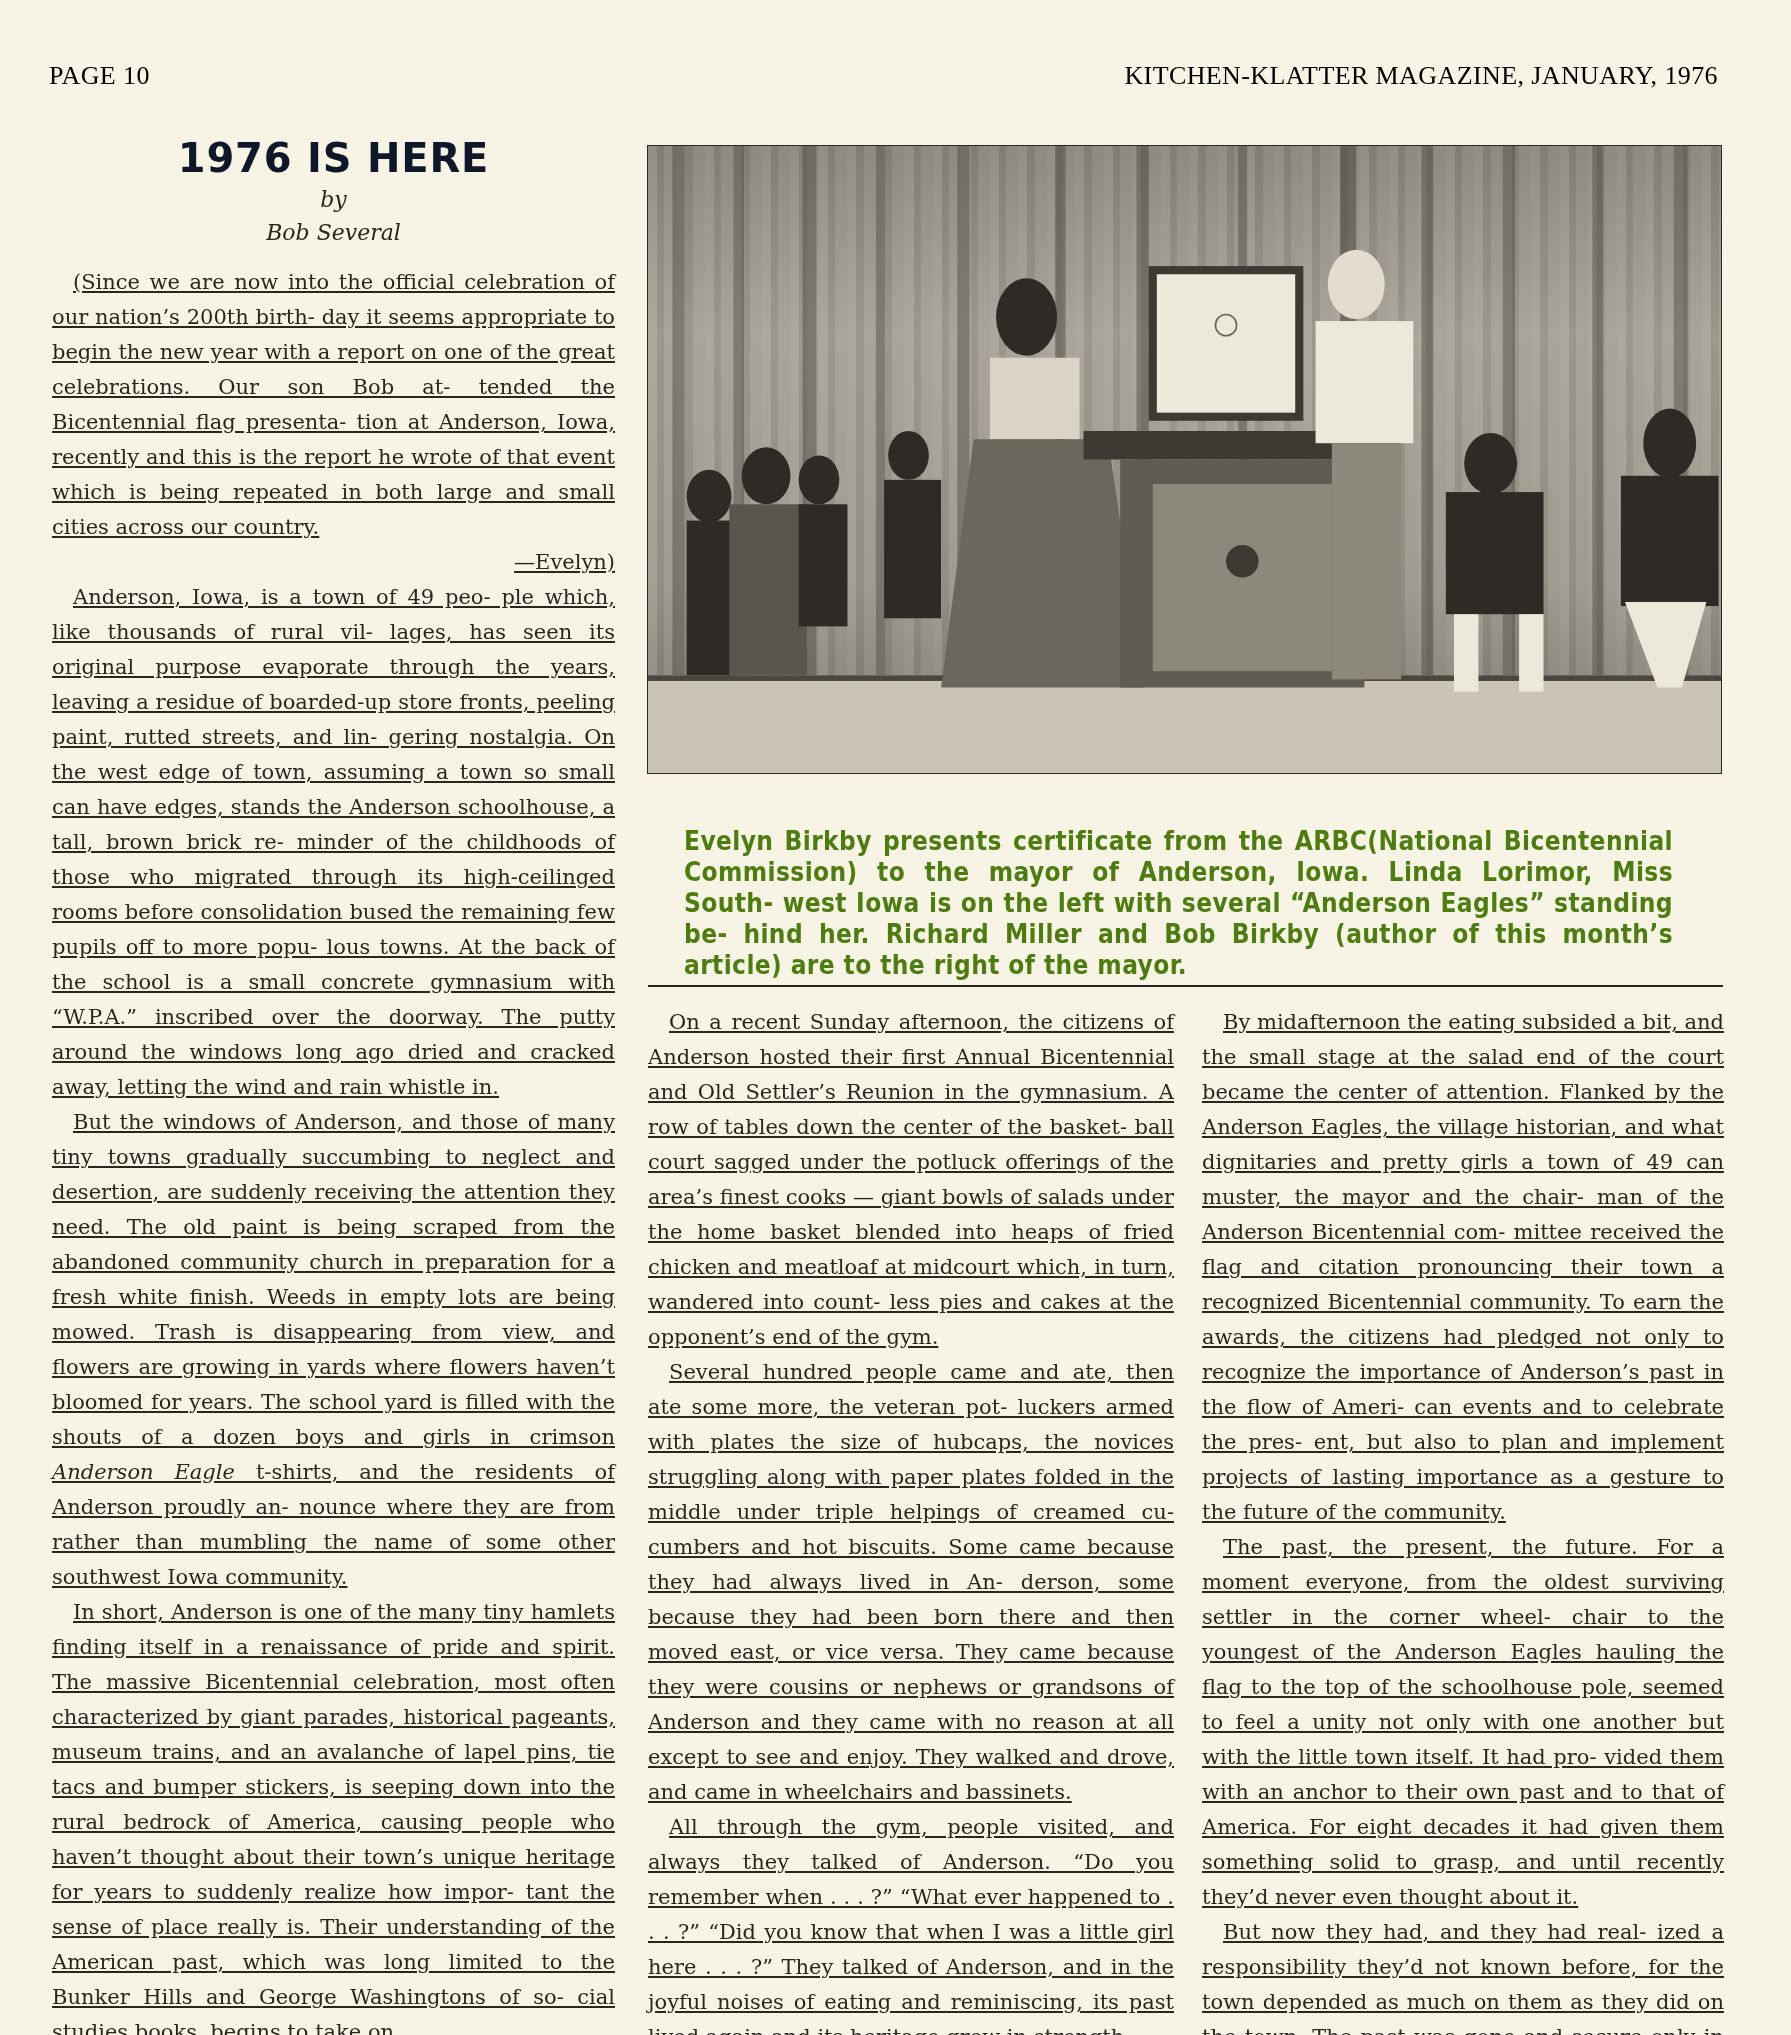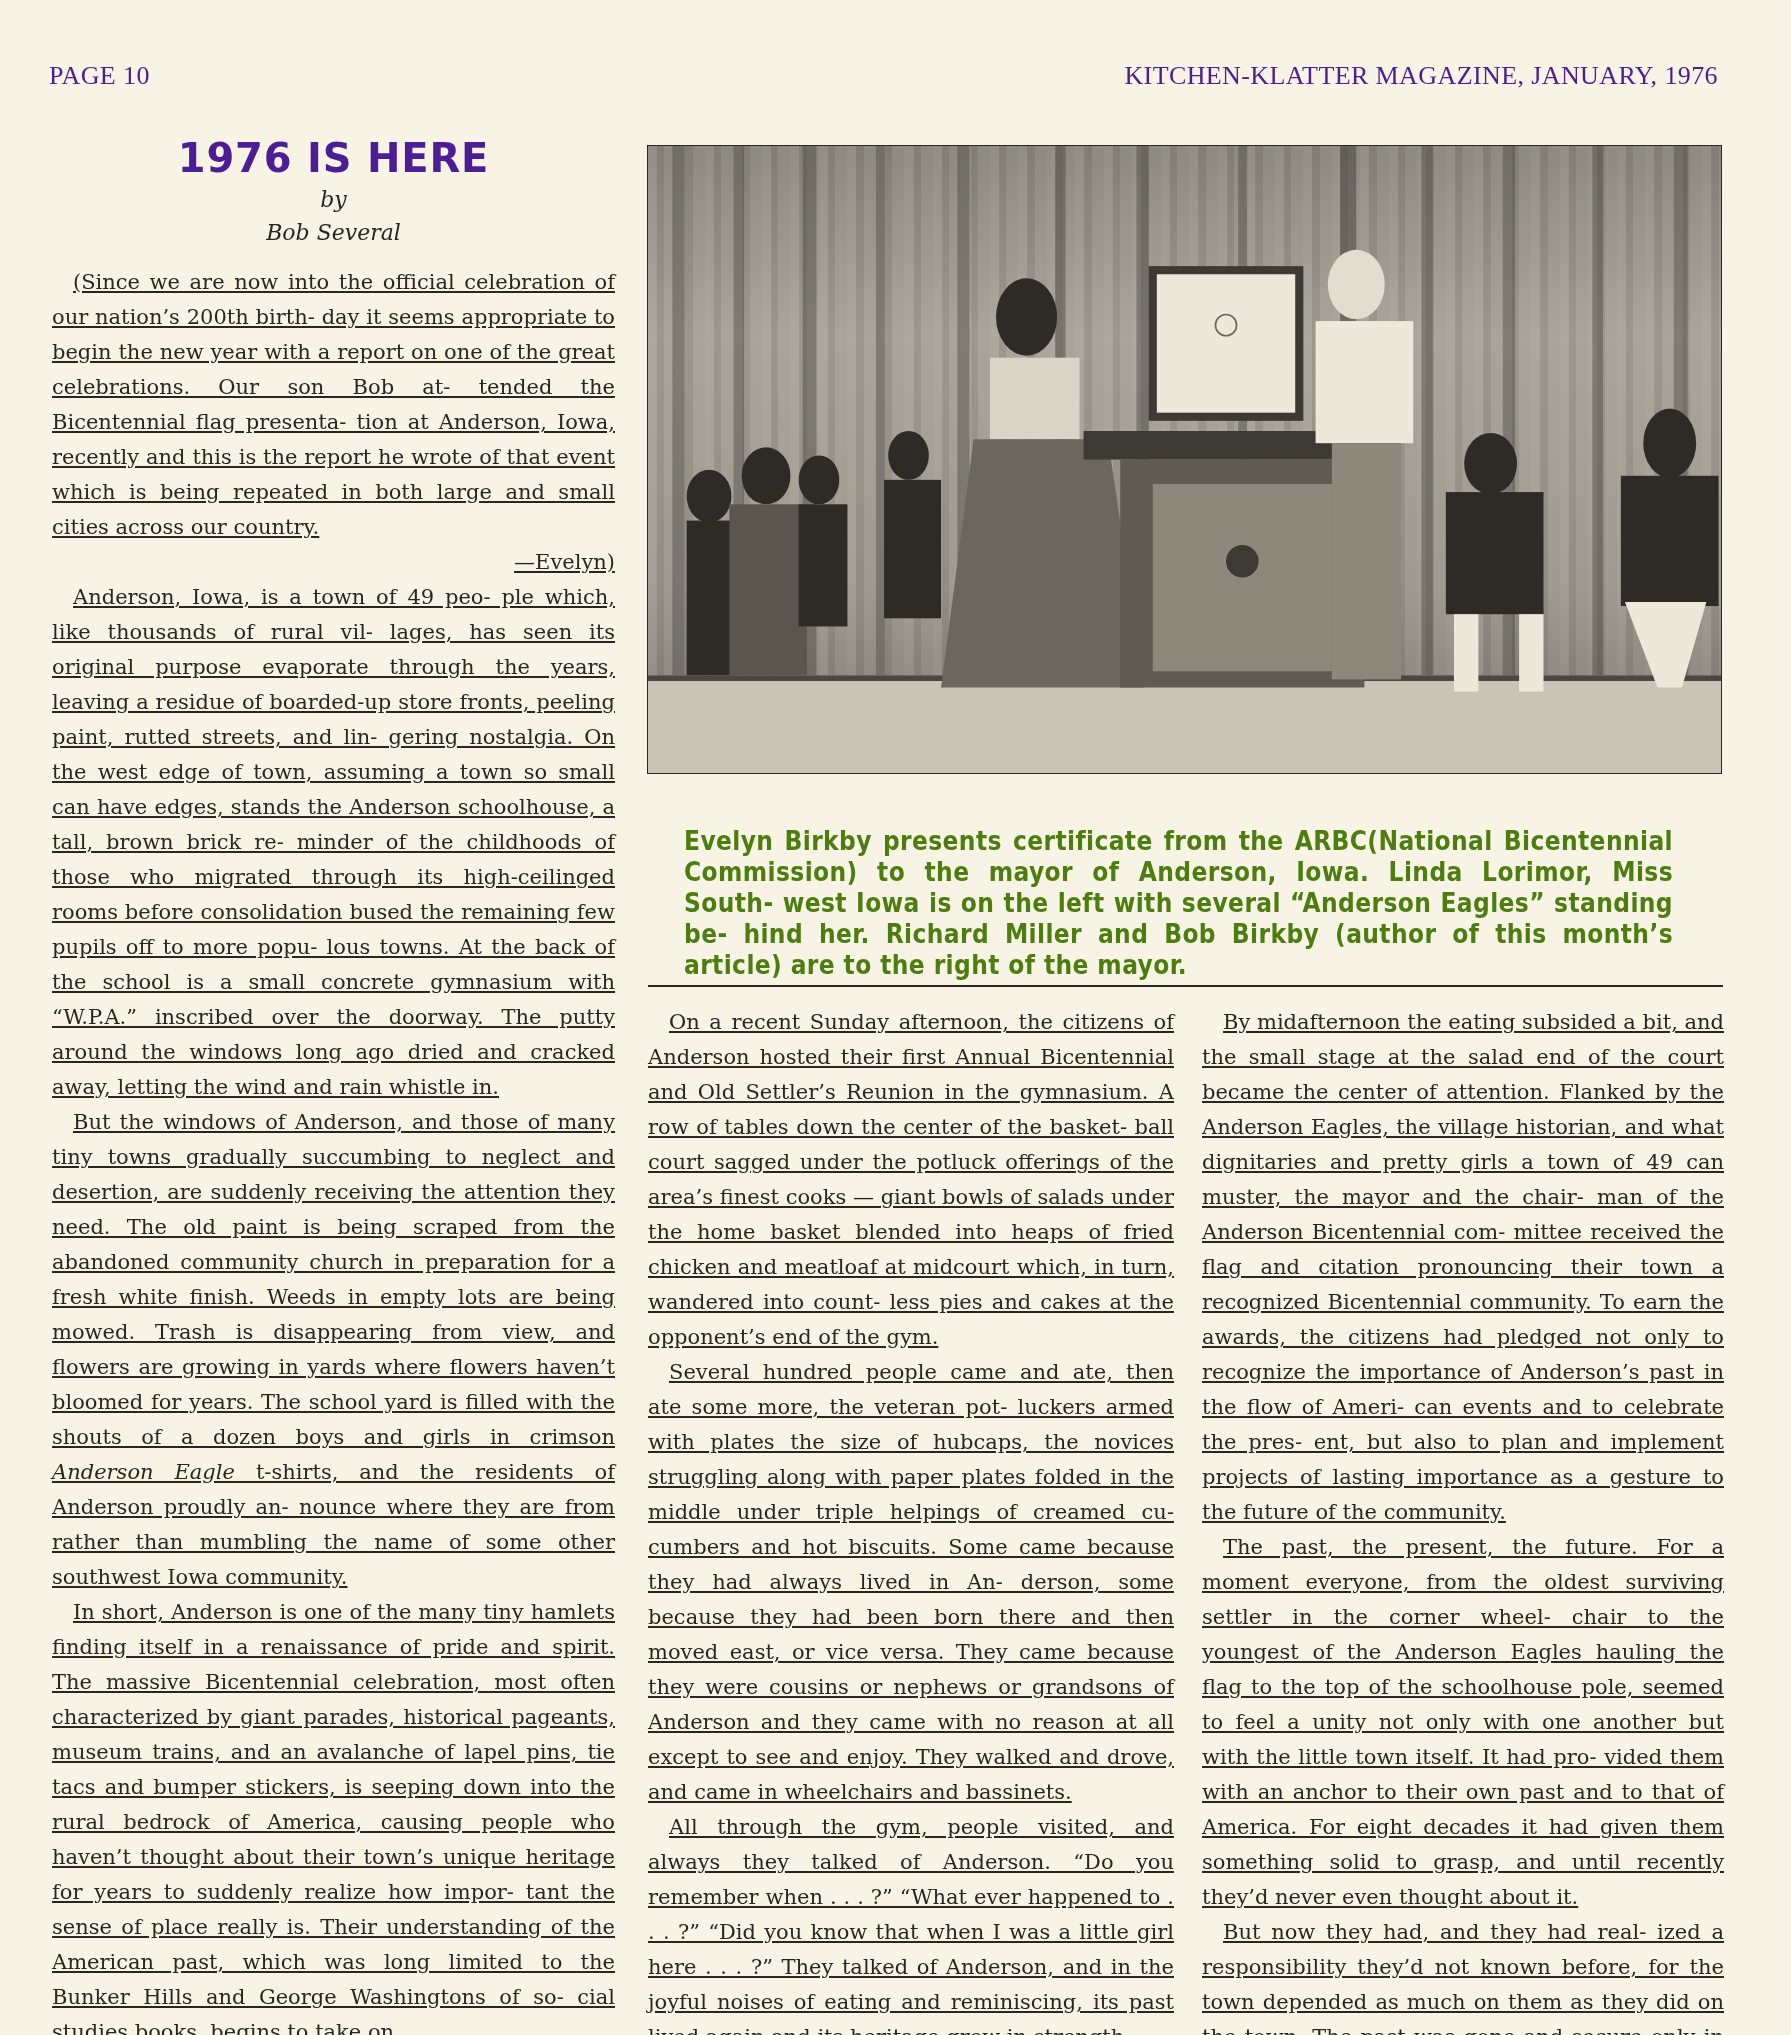--- a/index.html
+++ b/index.html
@@ -7,21 +7,21 @@
     width: 1791px; height: 2552px;
     background: #f7f4e6;
     position: relative; overflow: hidden;
     color: #2a261f;
     font-family: "DejaVu Serif", "Liberation Serif", serif;
   }
   .running-head {
     position: absolute; top: 61px;
     font-family: "Liberation Serif", serif;
     font-size: 26px; letter-spacing: 0.4px;
-    color: #4c1d95;
+    color: #000000;
   }
   #page-number { left: 49px; }
   #magazine-line { right: 73px; }
 
   .col {
     position: absolute;
     font-family: "DejaVu Serif", serif;
     font-size: 21px;
     line-height: 35px;
     text-align: justify;
@@ -30,21 +30,21 @@
   }
   .col p { margin: 0; text-indent: 21px; text-decoration: underline; }
   .col p.noindent { text-indent: 0; }
   #left-col { left: 52px; top: 261px; width: 563px; }
   #mid-col  { left: 648px; top: 1005px; width: 526px; }
   #right-col{ left: 1202px; top: 1005px; width: 522px; }
 
   .title-block { position: absolute; left: 52px; top: 134px; width: 563px; text-align: center; }
   .title {
     font-family: "DejaVu Sans", sans-serif; font-weight: bold;
-    font-size: 40px; letter-spacing: 0.8px; line-height: 49px; color: #4c1d95;
+    font-size: 40px; letter-spacing: 0.8px; line-height: 49px; color: #0f172a;
   }
   .byline-by, .byline-name {
     font-family: "DejaVu Serif", serif; font-style: italic;
     font-size: 22px; line-height: 33px;
   }
   .signoff { text-align: right; }
   .italic { font-style: italic; }
 
   #photo {
     position: absolute; left: 647px; top: 145px; width: 1073px; height: 627px;

